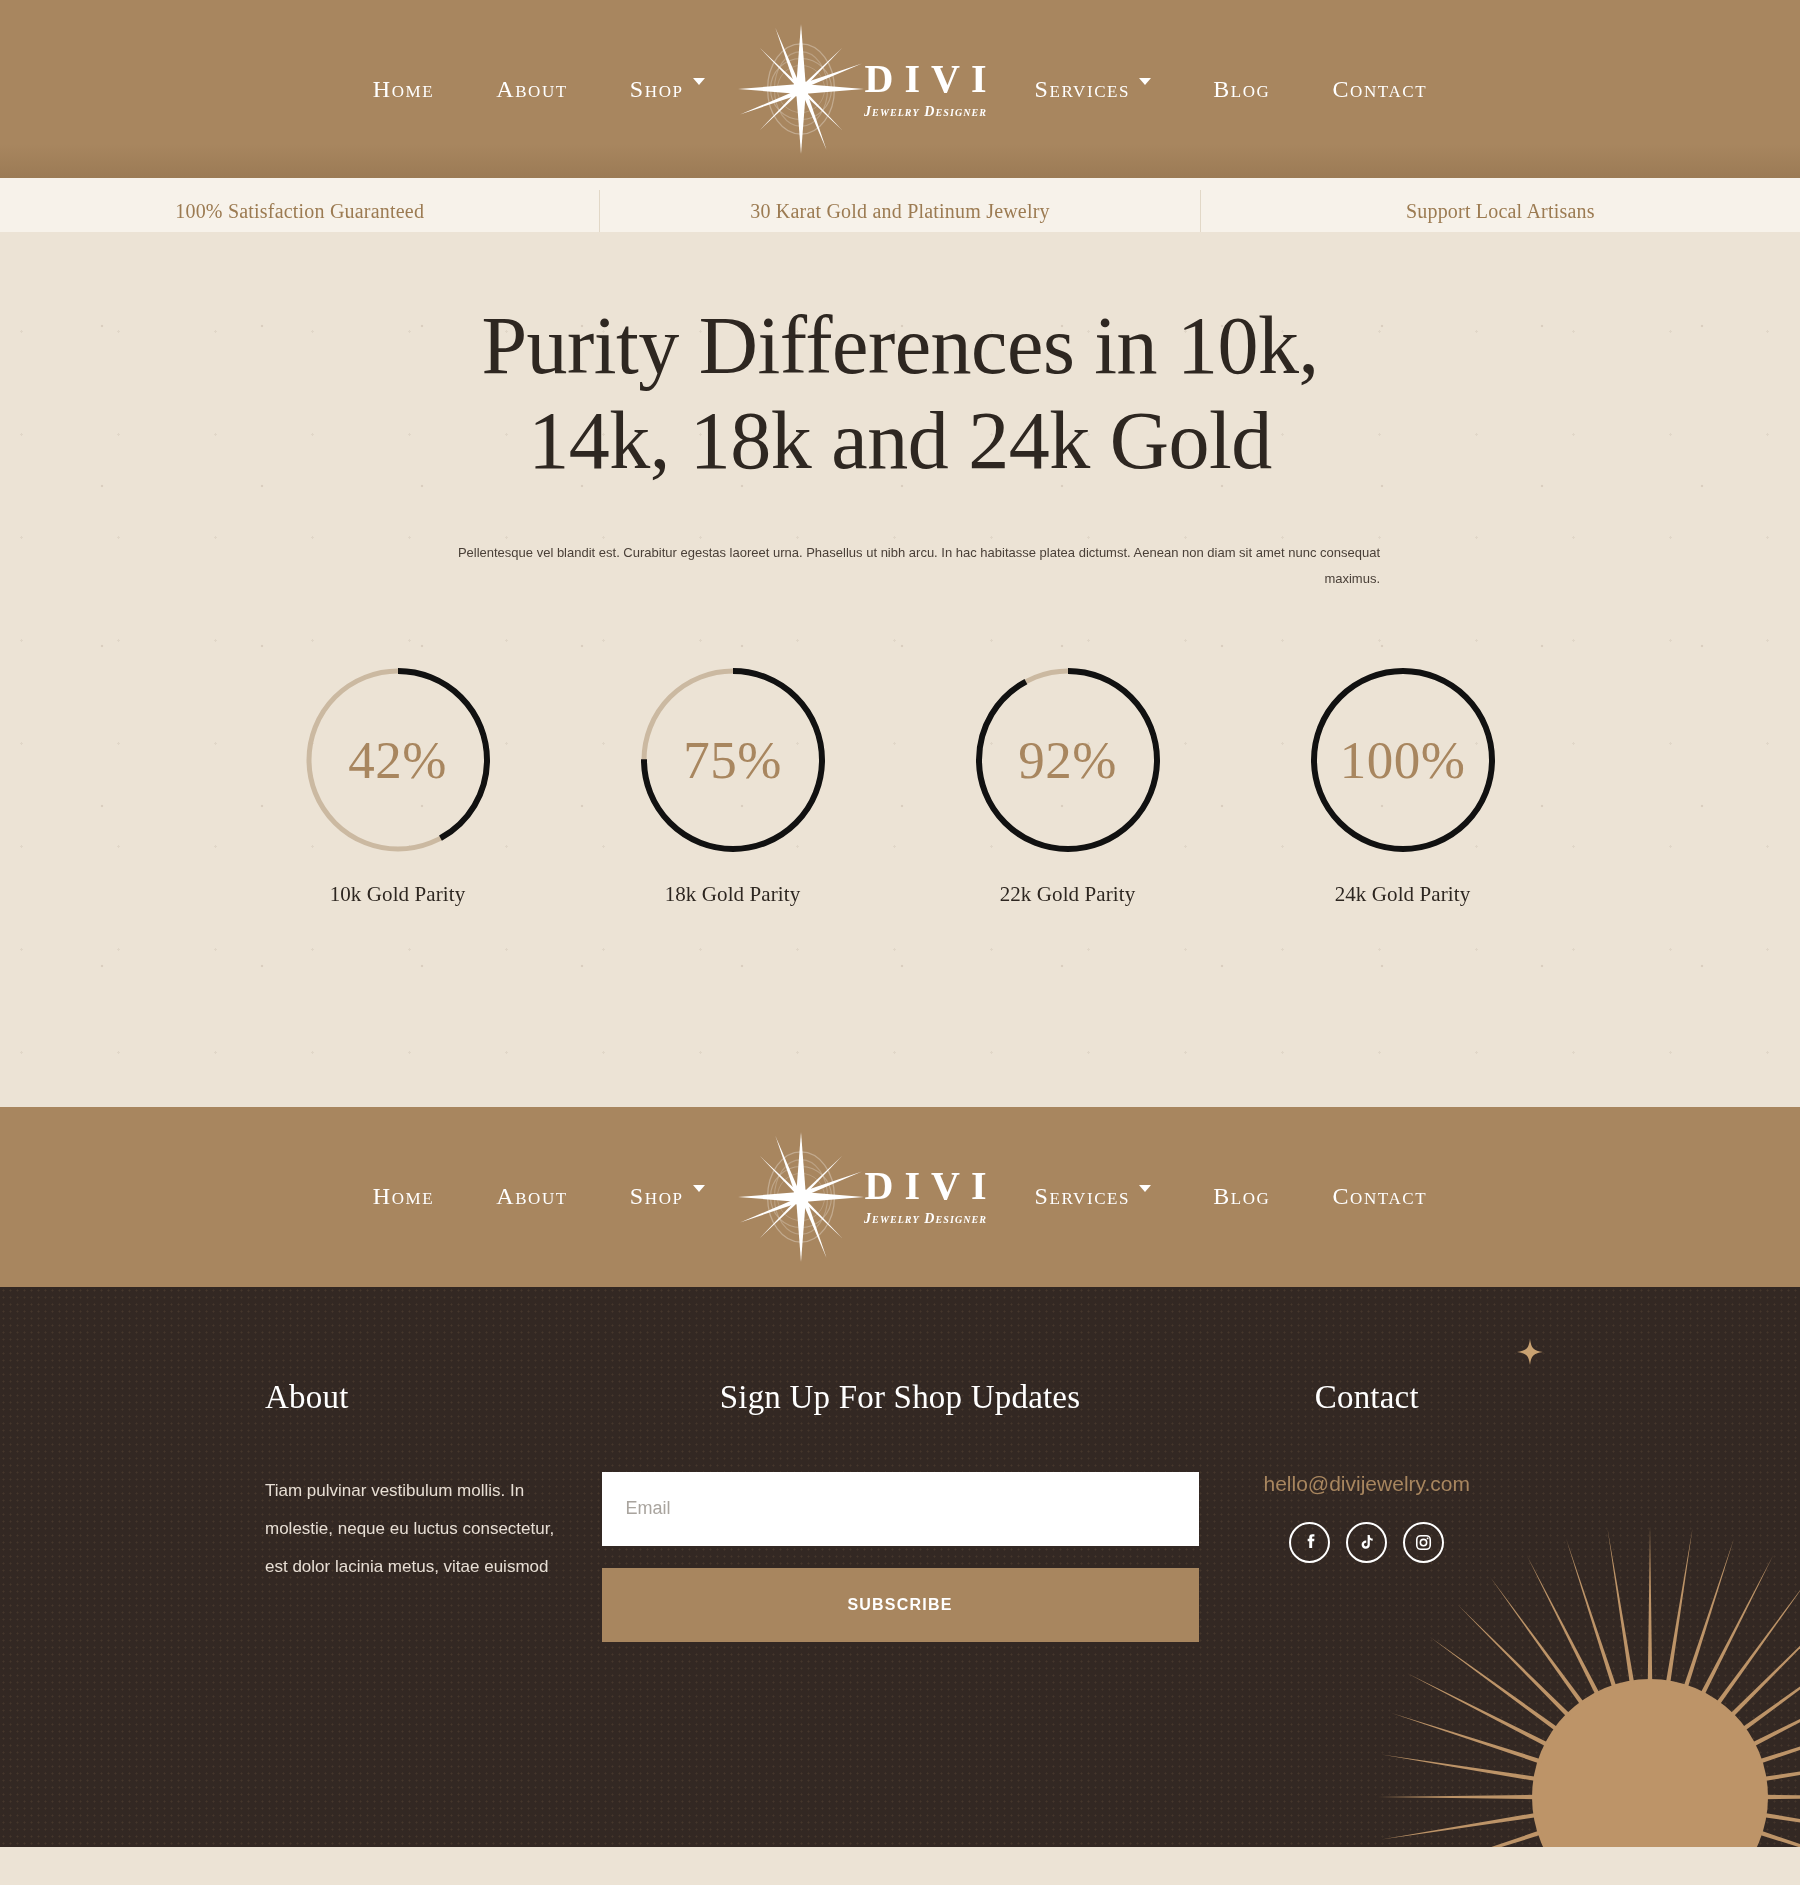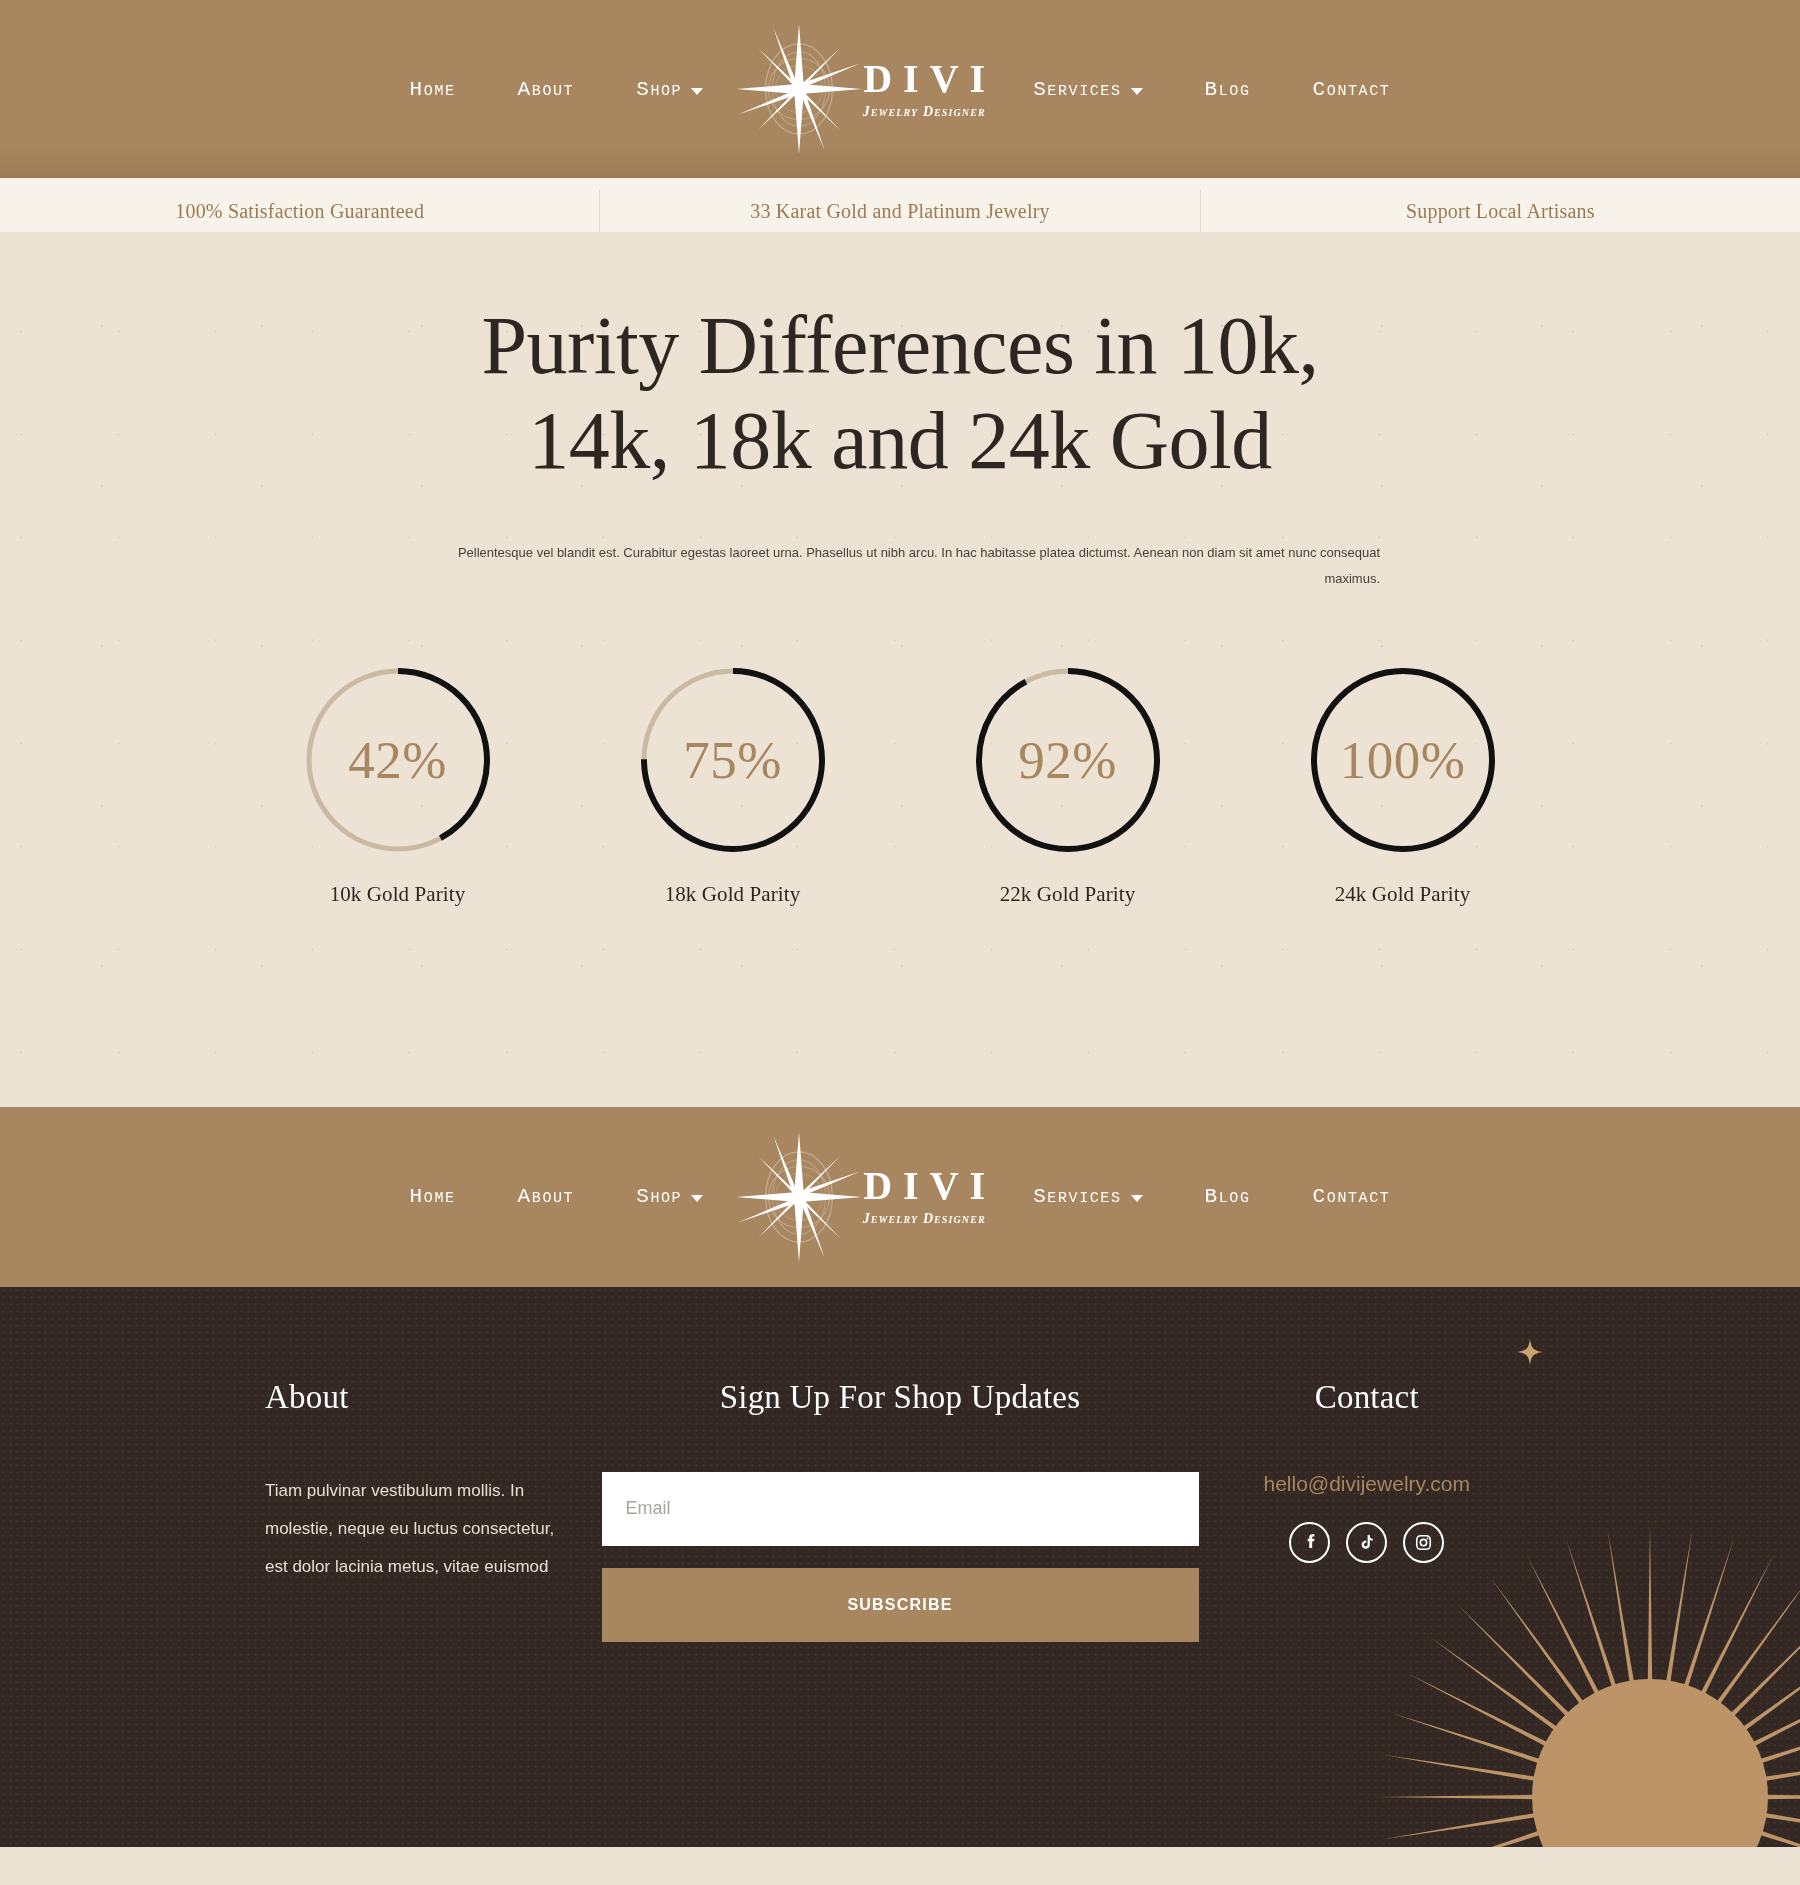--- a/index.html
+++ b/index.html
@@ -31,30 +31,29 @@
   }
 
   .nav {
     display: flex;
     align-items: center;
     gap: 0;
     position: relative;
     z-index: 3;
   }
   .nav-item {
-    font-family: Liberation Mono, monospace;
+    font-family: Liberation Serif, serif;
     font-variant: small-caps;
-    font-size: 21px;
+    font-size: 24px;
     letter-spacing: 1.6px;
     color: #ffffff;
     text-decoration: none;
     padding: 0 31px;
     white-space: nowrap;
     display: inline-flex;
-    align-items: center;
     gap: 9px;
     cursor: pointer;
   }
   .caret {
     display: inline-block;
     width: 0; height: 0;
     border-left: 6px solid transparent;
     border-right: 6px solid transparent;
     border-top: 7px solid #ffffff;
     position: relative;
@@ -352,21 +351,21 @@
           <span>Blog</span>
         </a>
       <a class="nav-item">
           <span>Contact</span>
         </a>
     </nav>
   </header>
 
   <div class="announce">
     <div class="announce-item">100% Satisfaction Guaranteed</div>
-    <div class="announce-item">33 Karat Gold and Platinum Jewelry</div>
+    <div class="announce-item">30 Karat Gold and Platinum Jewelry</div>
     <div class="announce-item">Support Local Artisans</div>
   </div>
 
   <main class="main">
     <h1 class="hero-title">
       <span>Purity Differences in 10k,</span><br>
       <span>14k, 18k and 24k Gold</span>
     </h1>
     <p class="hero-sub">Pellentesque vel blandit est. Curabitur egestas laoreet urna. Phasellus ut nibh arcu. In hac habitasse platea dictumst. Aenean non diam sit amet nunc consequat maximus.</p>
 

